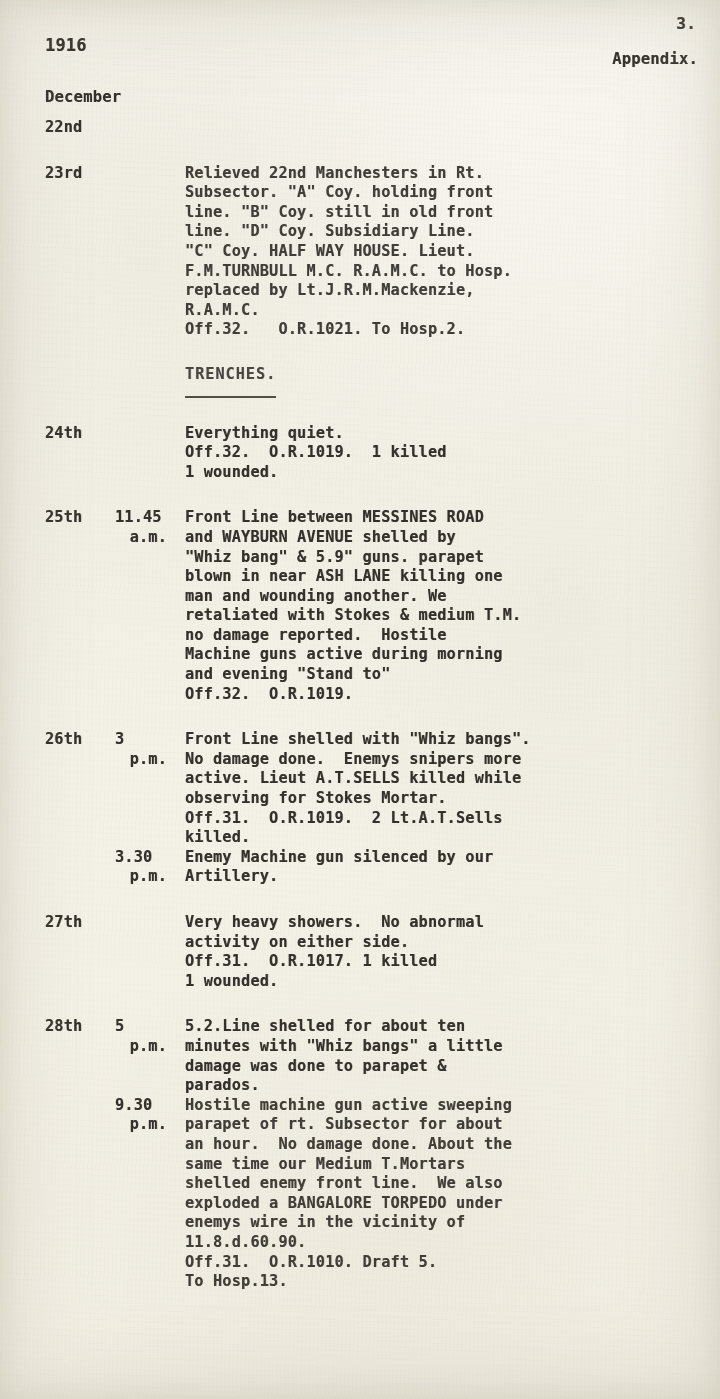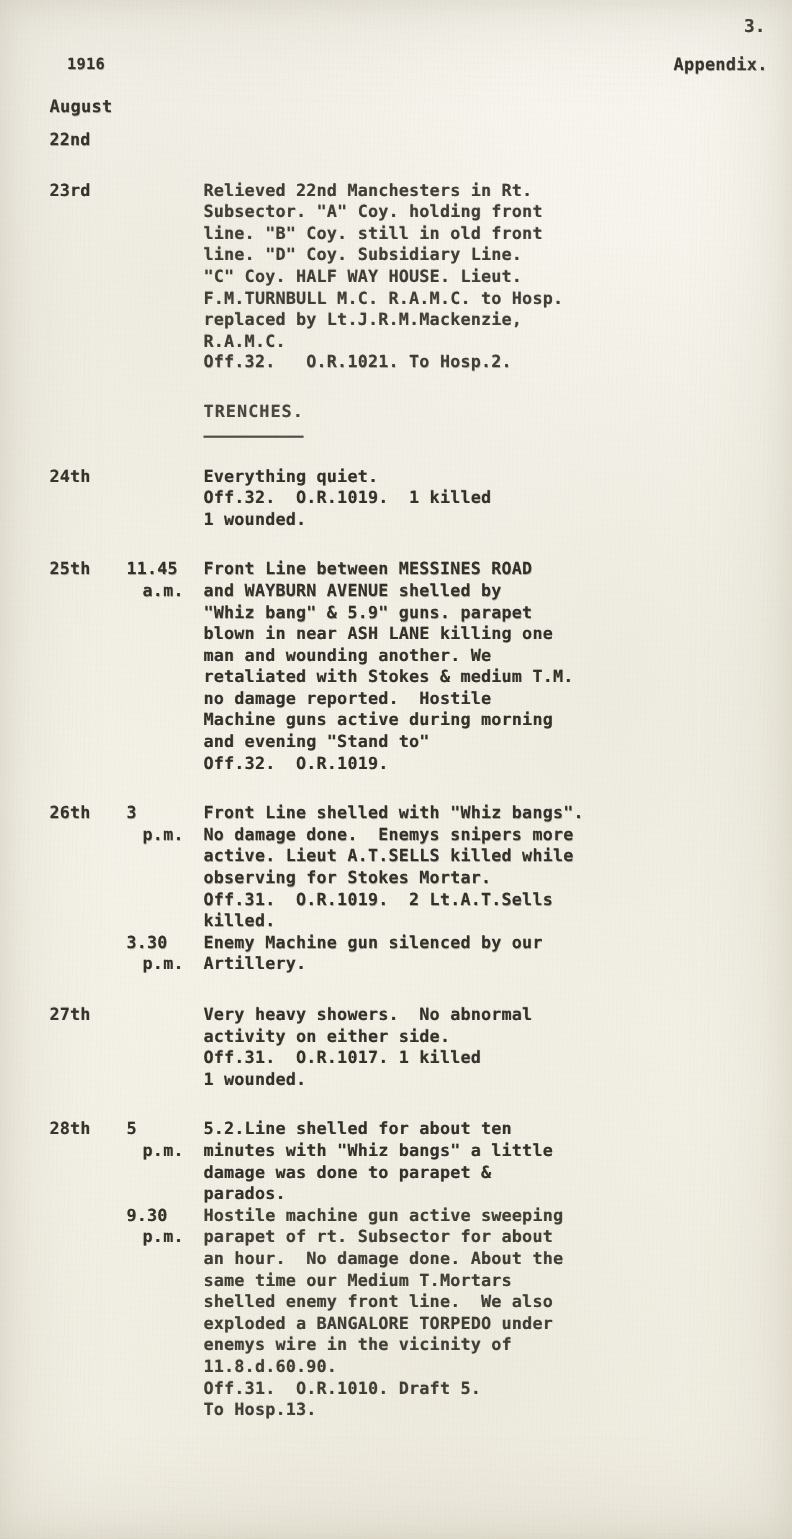--- a/index.html
+++ b/index.html
@@ -60,23 +60,22 @@
 
   .pagenum {
     position: absolute;
     right: 24px;
     top: 14px;
     font-size: 16px;
   }
   .year {
     position: absolute;
     left: 45px;
-    top: 50px;
-    font-size: 14px;
-    margin-left: 16px;
+    top: 36px;
+    font-size: 17px;
   }
   .appendix {
     position: absolute;
     right: 22px;
     top: 50px;
     font-size: 15.5px;
   }
   .month {
     position: absolute;
     left: 45px;
@@ -148,21 +147,21 @@
 </style>
 </head>
 <body>
 
 <div class="page">
   <div class="sheet">
 
     <div class="tw pagenum">3.</div>
     <div class="tw year">1916</div>
     <div class="tw appendix">Appendix.</div>
-    <div class="tw month">August</div>
+    <div class="tw month">December</div>
 
     <div class="entries">
 
       
       <div class="entry">
         <div class="entry-row">
           <div class="tw col-date">22nd</div>
           <div class="tw col-time"></div>
         </div>
       </div>

